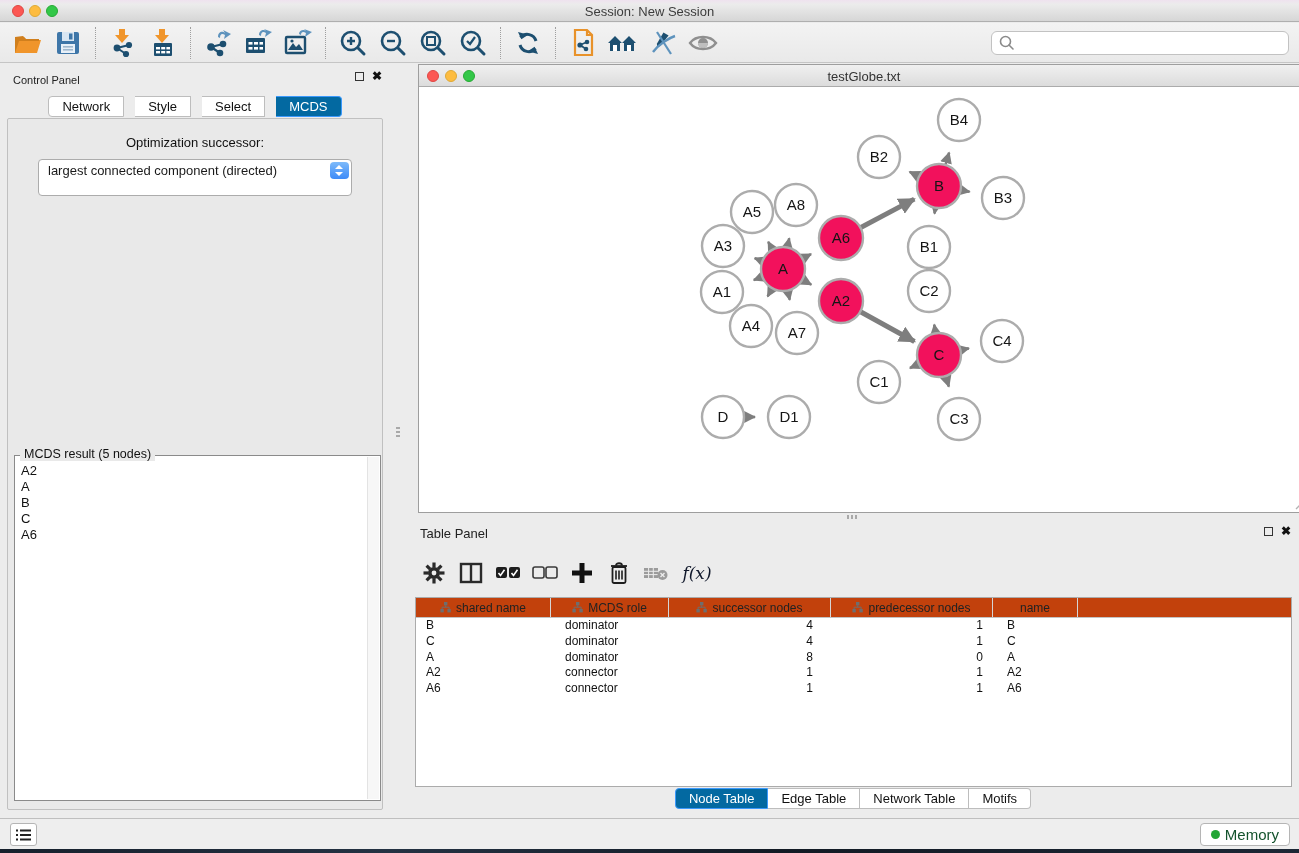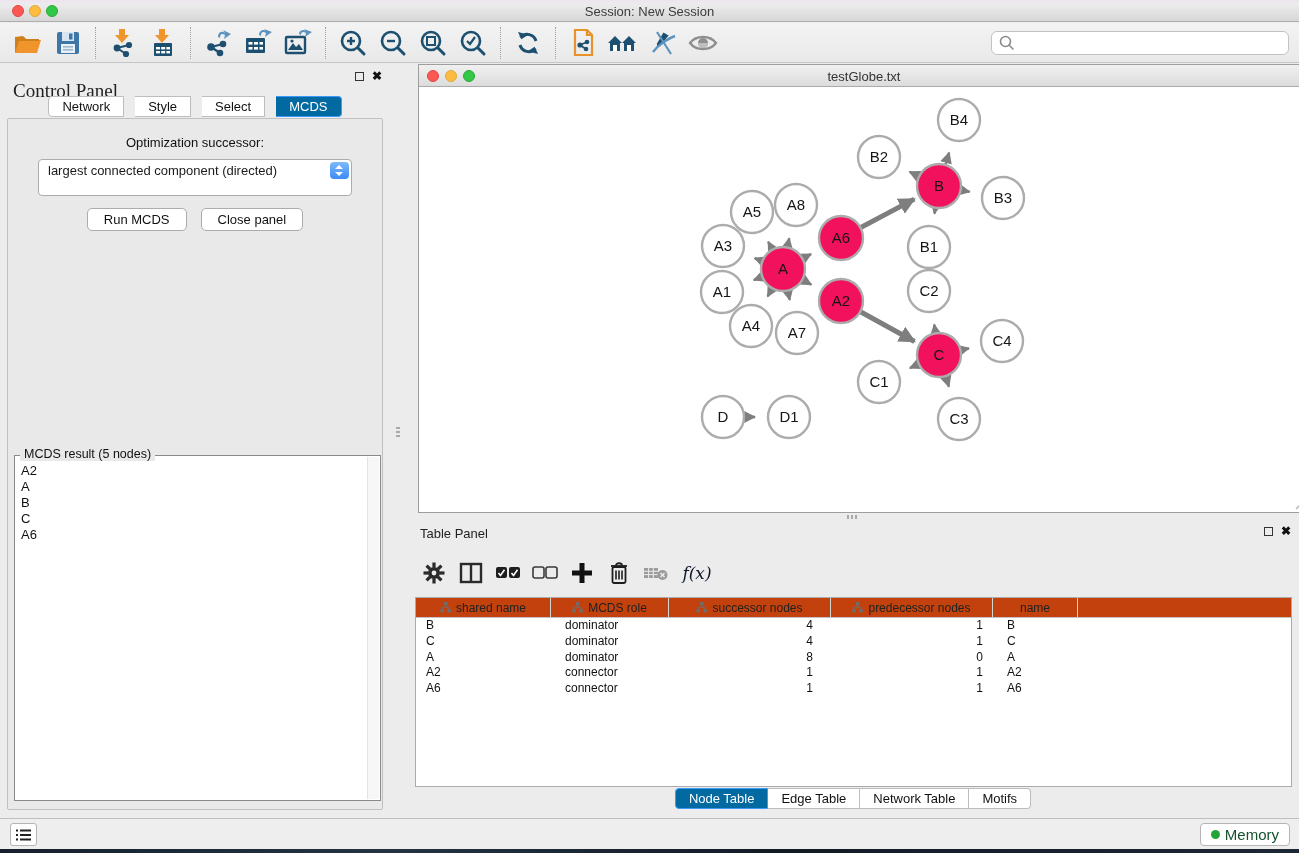--- a/index.html
+++ b/index.html
@@ -22,21 +22,21 @@
     display:flex; align-items:center; padding-left:8px; }
   .tb-btn { width:40px; height:34px; display:flex; align-items:center; justify-content:center; }
   .tb-sep { height:32px; border-left:1px dotted #9F9F9F; margin:0 7px; }
   .searchbox { margin-left:auto; margin-right:10px; width:298px; height:24px; background:#fff;
     border:1px solid #C2C2C2; border-radius:6px; display:flex; align-items:center; padding-left:6px; }
   .searchbox input { border:none; outline:none; flex:1; height:20px; font-size:13px;
     font-family:"Liberation Sans",sans-serif; background:transparent; }
   
   .control-panel { position:absolute; left:0; top:64px; width:390px; height:748px; background:#ECECEC; }
   .cp-header { position:relative; height:28px; }
-  .cp-title { position:absolute; left:13px; top:16px; font-size:19px; color:#222;font-family:Liberation Serif, serif; }
+  .cp-title { position:absolute; left:13px; top:10px; font-size:11px; color:#222; }
   .panel-wicons { position:absolute; right:8px; top:7px; display:flex; gap:8px; align-items:center; }
   .float-ic { width:9px; height:9px; border:1.5px solid #333; display:inline-block; }
   .close-ic { font-size:12px; font-weight:bold; color:#111; line-height:10px; }
   .tabsrow { display:flex; justify-content:center; }
   .tab { height:21px; line-height:19px; padding:0 13px; background:#fff; border:1px solid #BDBDBD;
     border-left:none; font-size:13px; color:#111; cursor:default; }
   .tab:first-child { border-left:1px solid #BDBDBD; border-radius:4px 0 0 4px; }
   .tab:last-child { border-radius:0 4px 4px 0; }
   .tab.active { background:#0369a1; border-color:#3B99FC; color:#fff; }
   .cp-tabs { position:absolute; left:0; right:0; top:32px;gap:11px; }
@@ -296,24 +296,20 @@
         <div class="tab active">MCDS</div>
       </div>
     <div class="cp-body">
       <div class="opt-label">Optimization successor:</div>
       <div class="select-box">
         <span>largest connected component (directed)</span>
         <span class="stepper">
             <span class="up"></span>
             <span class="dn"></span>
           </span>
-      </div>
-      <div class="cp-buttons">
-        <button class="mac-btn">Run MCDS</button>
-        <button class="mac-btn">Close panel</button>
       </div>
       <div class="result-box">
         <span class="result-legend">MCDS result (5 nodes)</span>
         <div class="result-list" id="mcds-list">
             <div>A2</div>
             <div>A</div>
             <div>B</div>
             <div>C</div>
             <div>A6</div>
           </div>

